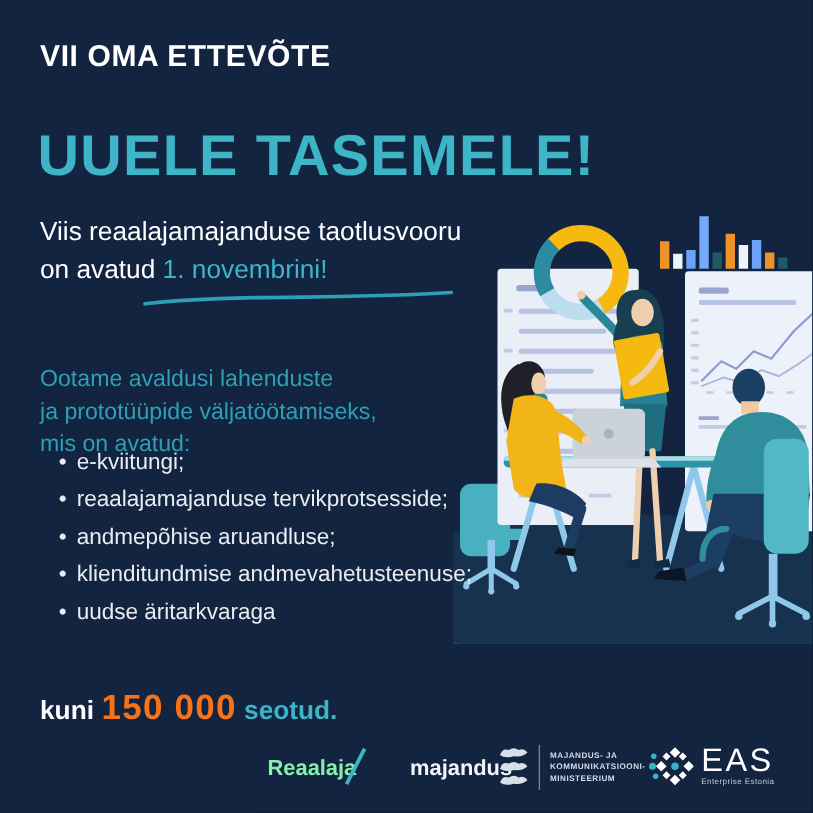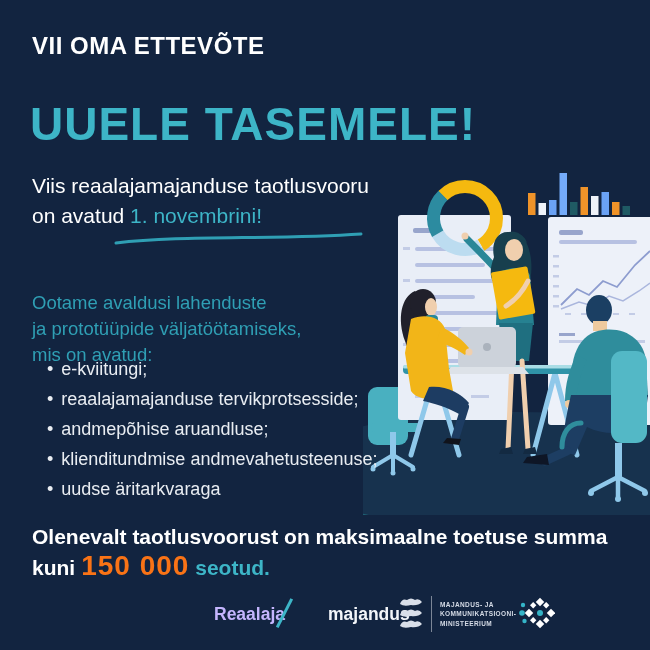--- a/index.html
+++ b/index.html
@@ -33,21 +33,21 @@
   }
   #bullets li .marker{color:#e9edf2;margin-right:8px;}
   
   #footer1{left:32px;top:525px;color:#ffffff;font-weight:700;font-size:21px;white-space:nowrap;z-index:3;}
   #footer2{left:32px;top:550px;white-space:nowrap;z-index:3;}
   #footer2 .w{color:#ffffff;font-weight:700;font-size:21px;vertical-align:baseline;margin-top:31px;}
   #footer2 .amount{color:#f97316;font-weight:800;font-size:28px;letter-spacing:1px;vertical-align:baseline;margin-left:6px;}
   #footer2 .suffix{color:#3db5c7;font-weight:700;font-size:21px;vertical-align:baseline;}
   
   #wordmark{left:214px;top:604px;font-size:17.5px;font-weight:700;white-space:nowrap;}
-  #wordmark .wm-teal{color:#c4b5fd;}
+  #wordmark .wm-teal{color:#86efac;}
   #wordmark .wm-white{color:#f2f5f9;margin-left:43px;}
   #wm-slash{position:absolute;left:69px;top:-7px;width:2.5px;height:32px;background:#3db5c7;transform:rotate(27deg);}
   #ministry{left:398px;top:596px;display:flex;align-items:center;}
   #ministry .divider{width:1px;height:36px;background:rgba(255,255,255,.45);margin:0 8px 0 7px;}
   #ministry .mtext{color:#d5dbe6;font-size:6.5px;font-weight:700;letter-spacing:.4px;line-height:9.5px;}
   #eas{left:519px;top:595px;display:flex;align-items:flex-start;}
   #eas .eas-text{margin-left:6px;color:#ffffff;}
   #eas .eas-name{font-size:26px;font-weight:400;letter-spacing:2px;line-height:26px;}
   #eas .eas-sub{font-size:6.5px;color:#c2cbd8;letter-spacing:.3px;margin-top:1px;}
 </style>
@@ -72,21 +72,20 @@
   </div>
 
   <ul class="abs" id="bullets">
     <li><span class="marker">•</span><span>e-kviitungi;</span></li>
     <li><span class="marker">•</span><span>reaalajamajanduse tervikprotsesside;</span></li>
     <li><span class="marker">•</span><span>andmepõhise aruandluse;</span></li>
     <li><span class="marker">•</span><span>klienditundmise andmevahetusteenuse;</span></li>
     <li><span class="marker">•</span><span>uudse äritarkvaraga</span></li>
   </ul>
 
-  <div class="abs" id="footer1">Olenevalt taotlusvoorust on maksimaalne toetuse summa</div>
   <div class="abs" id="footer2">
     <span class="w">kuni</span><span class="amount">150 000</span><span class="suffix"> seotud.</span>
   </div>
 
   <svg class="abs" style="left:363px;top:155px;width:287px;height:360px;" viewBox="0 0 287 360">
 
     <ellipse cx="115" cy="338" rx="205" ry="50" fill="#1d5e72"></ellipse>
     <ellipse cx="152" cy="315" rx="232" ry="58" fill="#17324e"></ellipse>
 
     <g>
@@ -268,15 +267,19 @@
         <rect x="18" y="26" width="6" height="6" transform="rotate(45 21 29)"></rect>
         <rect x="7" y="15" width="6" height="6" transform="rotate(45 10 18)"></rect>
         <rect x="29" y="15" width="6" height="6" transform="rotate(45 32 18)"></rect>
         <rect x="12" y="8" width="4.5" height="4.5" transform="rotate(45 14.2 10.2)"></rect>
         <rect x="25" y="8" width="4.5" height="4.5" transform="rotate(45 27.2 10.2)"></rect>
         <rect x="12" y="23" width="4.5" height="4.5" transform="rotate(45 14.2 25.2)"></rect>
         <rect x="25" y="23" width="4.5" height="4.5" transform="rotate(45 27.2 25.2)"></rect>
       </g>
       <circle cx="21" cy="18" r="3" fill="#35b5c8"></circle>
     </svg>
+    <div class="eas-text">
+      <div class="eas-name">EAS</div>
+      <div class="eas-sub">Enterprise Estonia</div>
+    </div>
   </div>
 
 </div>
 
 </body></html>

